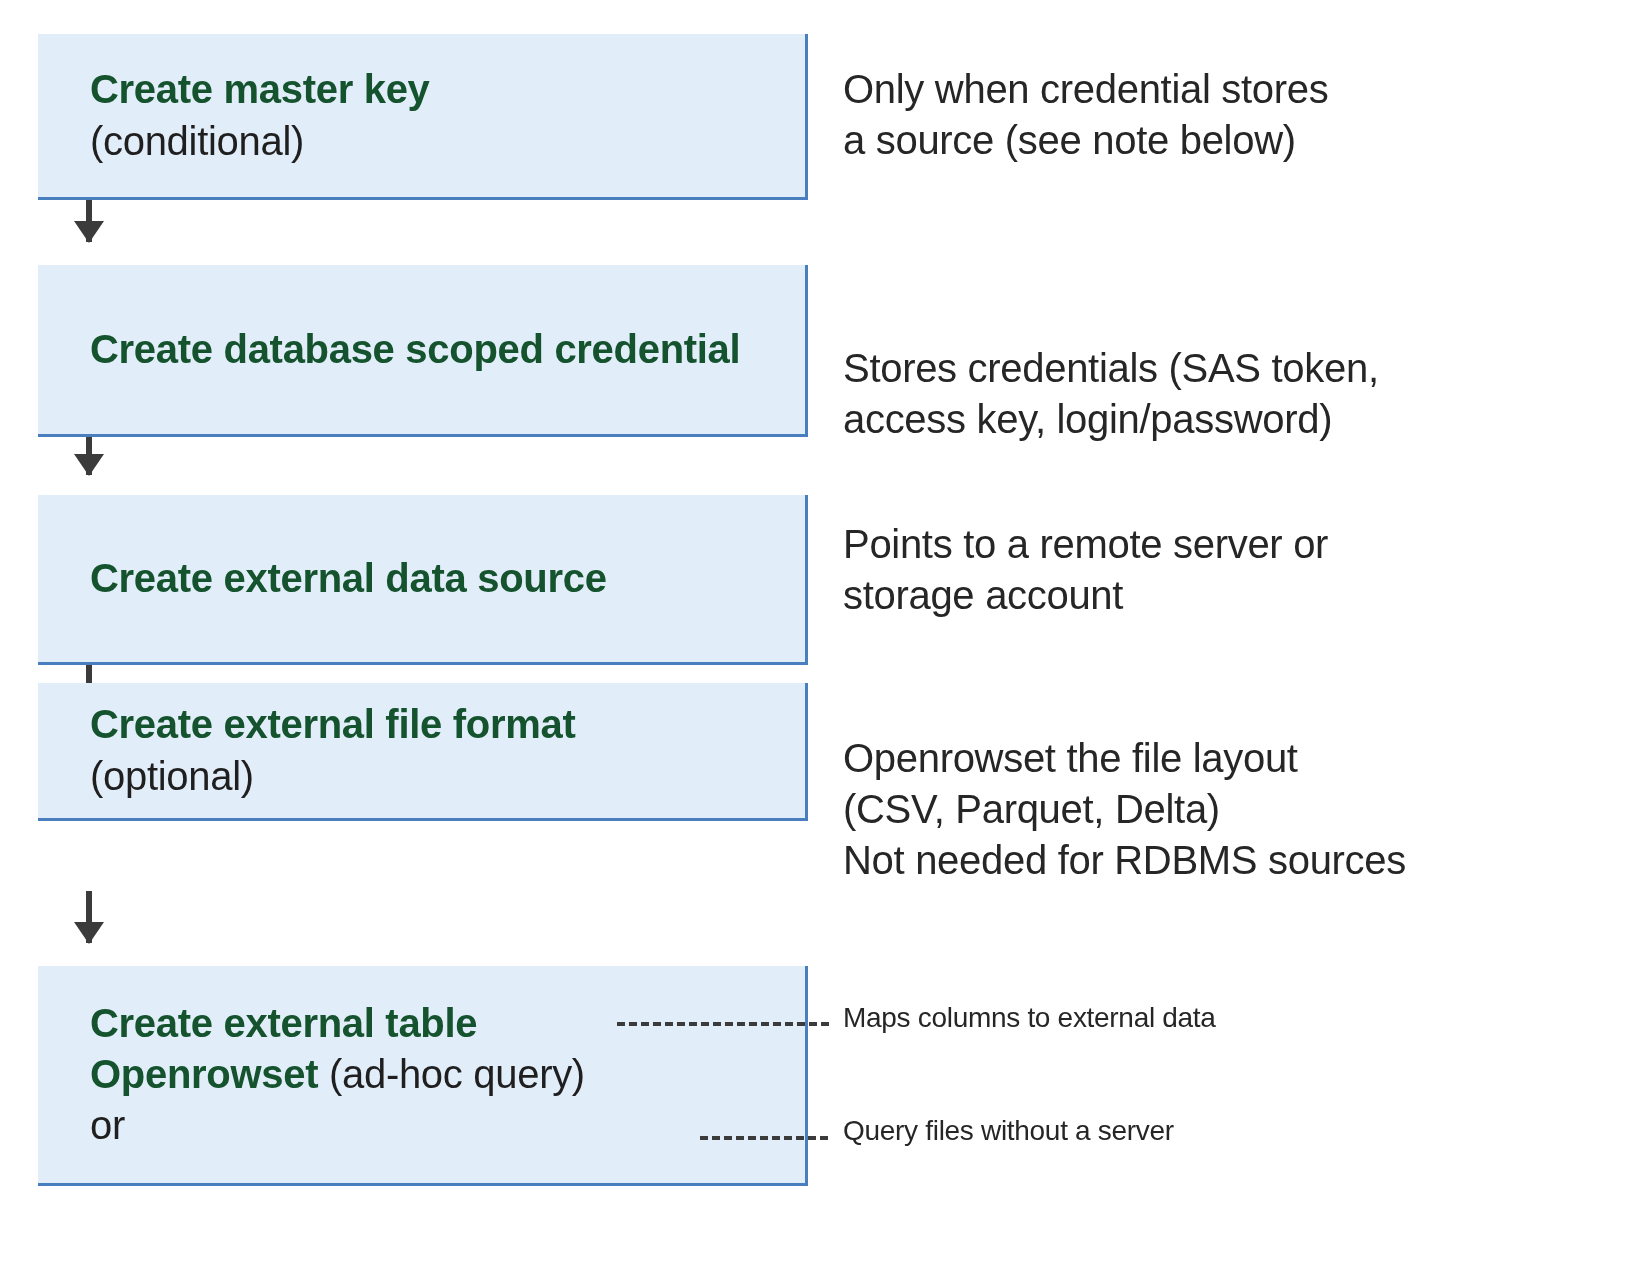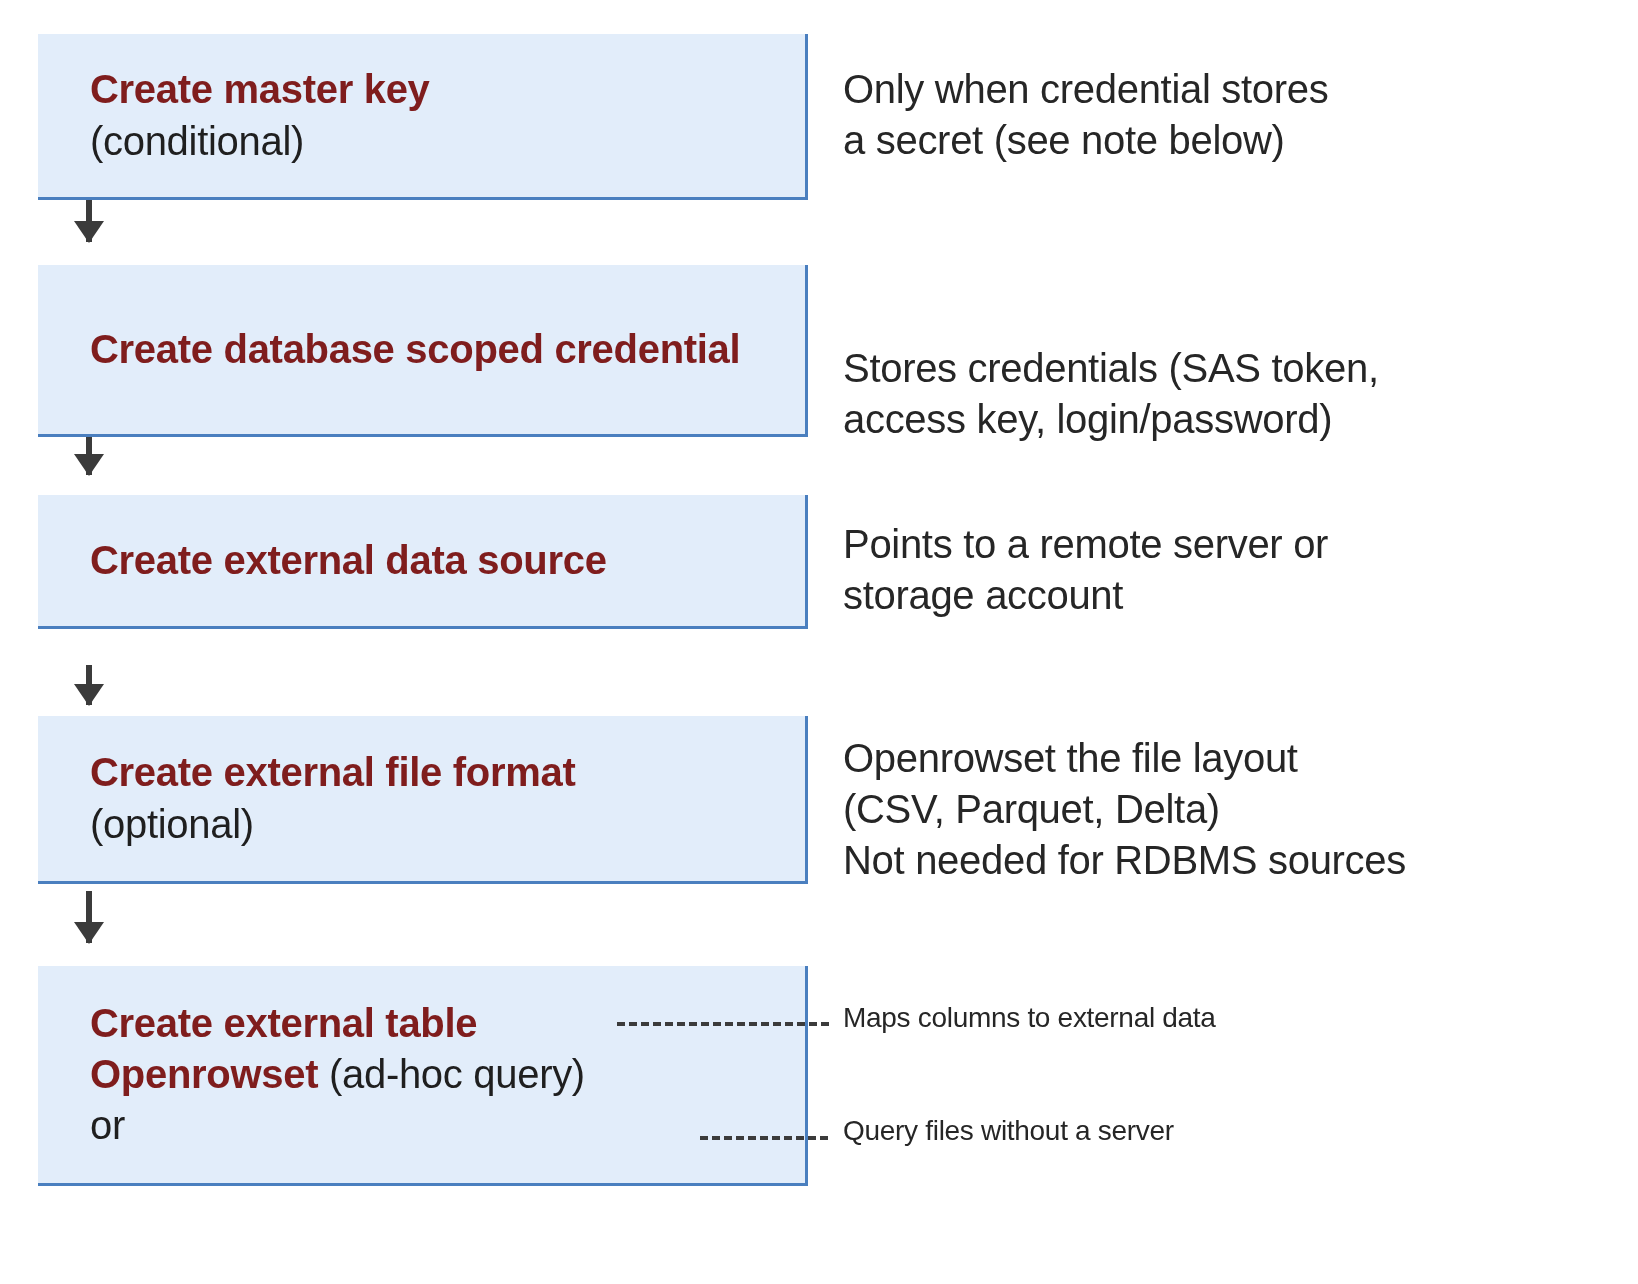--- a/index.html
+++ b/index.html
@@ -37,35 +37,35 @@
   }
   .flow-box .box-inner {
     padding-left: 52px;
     padding-right: 16px;
   }
   .box-title {
     font-weight: bold;
     font-size: 40px;
     line-height: 1.28;
     letter-spacing: -0.3px;
-    color: #7f1d1d;
+    color: #14532d;
   }
   .box-sub {
     font-weight: normal;
     font-size: 40px;
     line-height: 1.28;
     letter-spacing: -0.3px;
     color: #1f1f1f;
   }
 
   
   #box-master-key      { top: 34px;  height: 166px; }
   #box-scoped-cred     { top: 265px; height: 172px; }
-  #box-data-source     { top: 495px; height: 134px; }
-  #box-file-format     { top: 716px; height: 168px; }
+  #box-data-source     { top: 495px; height: 170px; }
+  #box-file-format     { top: 683px; height: 138px; }
   #box-external-table  { top: 966px; height: 220px; }
 
   
   .arrow {
     position: absolute;
     left: 86px;
     width: 6px;
     background: #3b3b3b;
   }
   .arrow::after {
@@ -126,21 +126,21 @@
 
 <div id="canvas">
 
   <div class="flow-box" id="box-master-key">
     <div class="box-inner">
       <div class="box-title">Create master key</div>
       <div class="box-sub">(conditional)</div>
     </div>
   </div>
   <div class="note" id="note-master-key">Only when credential stores
-a secret (see note below)</div>
+a source (see note below)</div>
 
   <div class="arrow" id="arrow-1"></div>
 
   <div class="flow-box" id="box-scoped-cred">
     <div class="box-inner">
       <div class="box-title">Create database scoped credential</div>
     </div>
   </div>
   <div class="note" id="note-scoped-cred">Stores credentials (SAS token,
 access key, login/password)</div>

